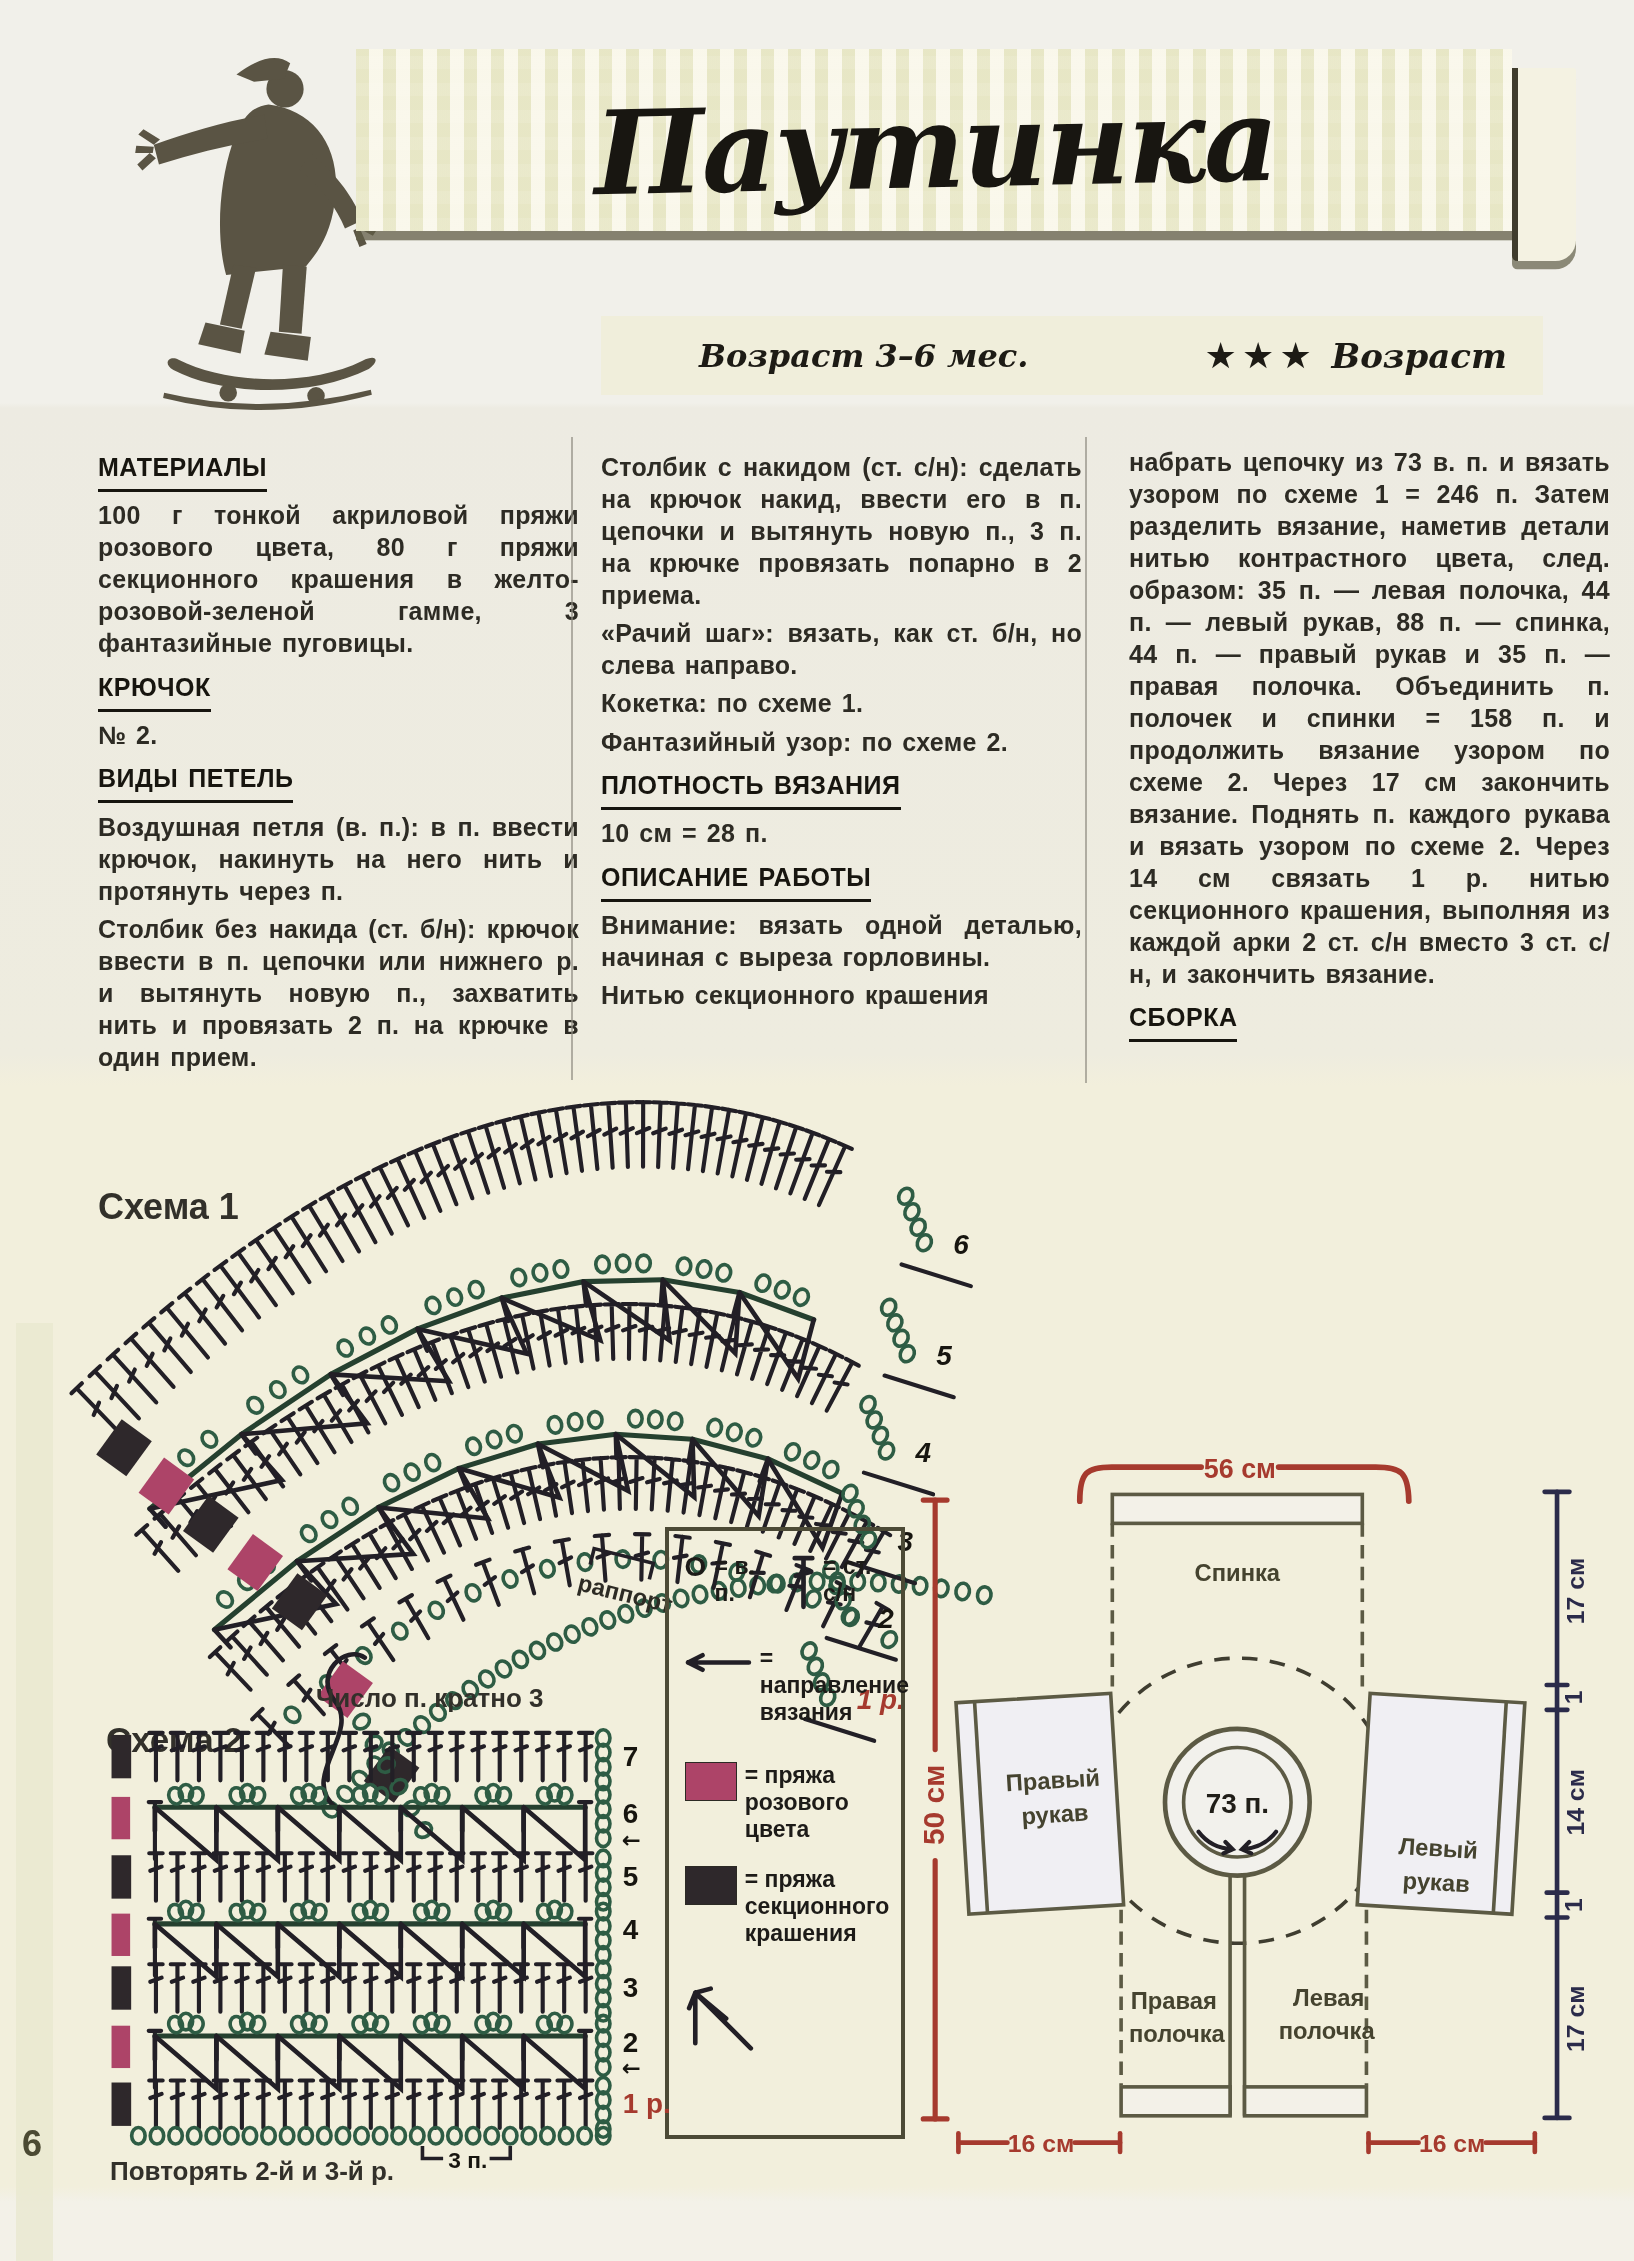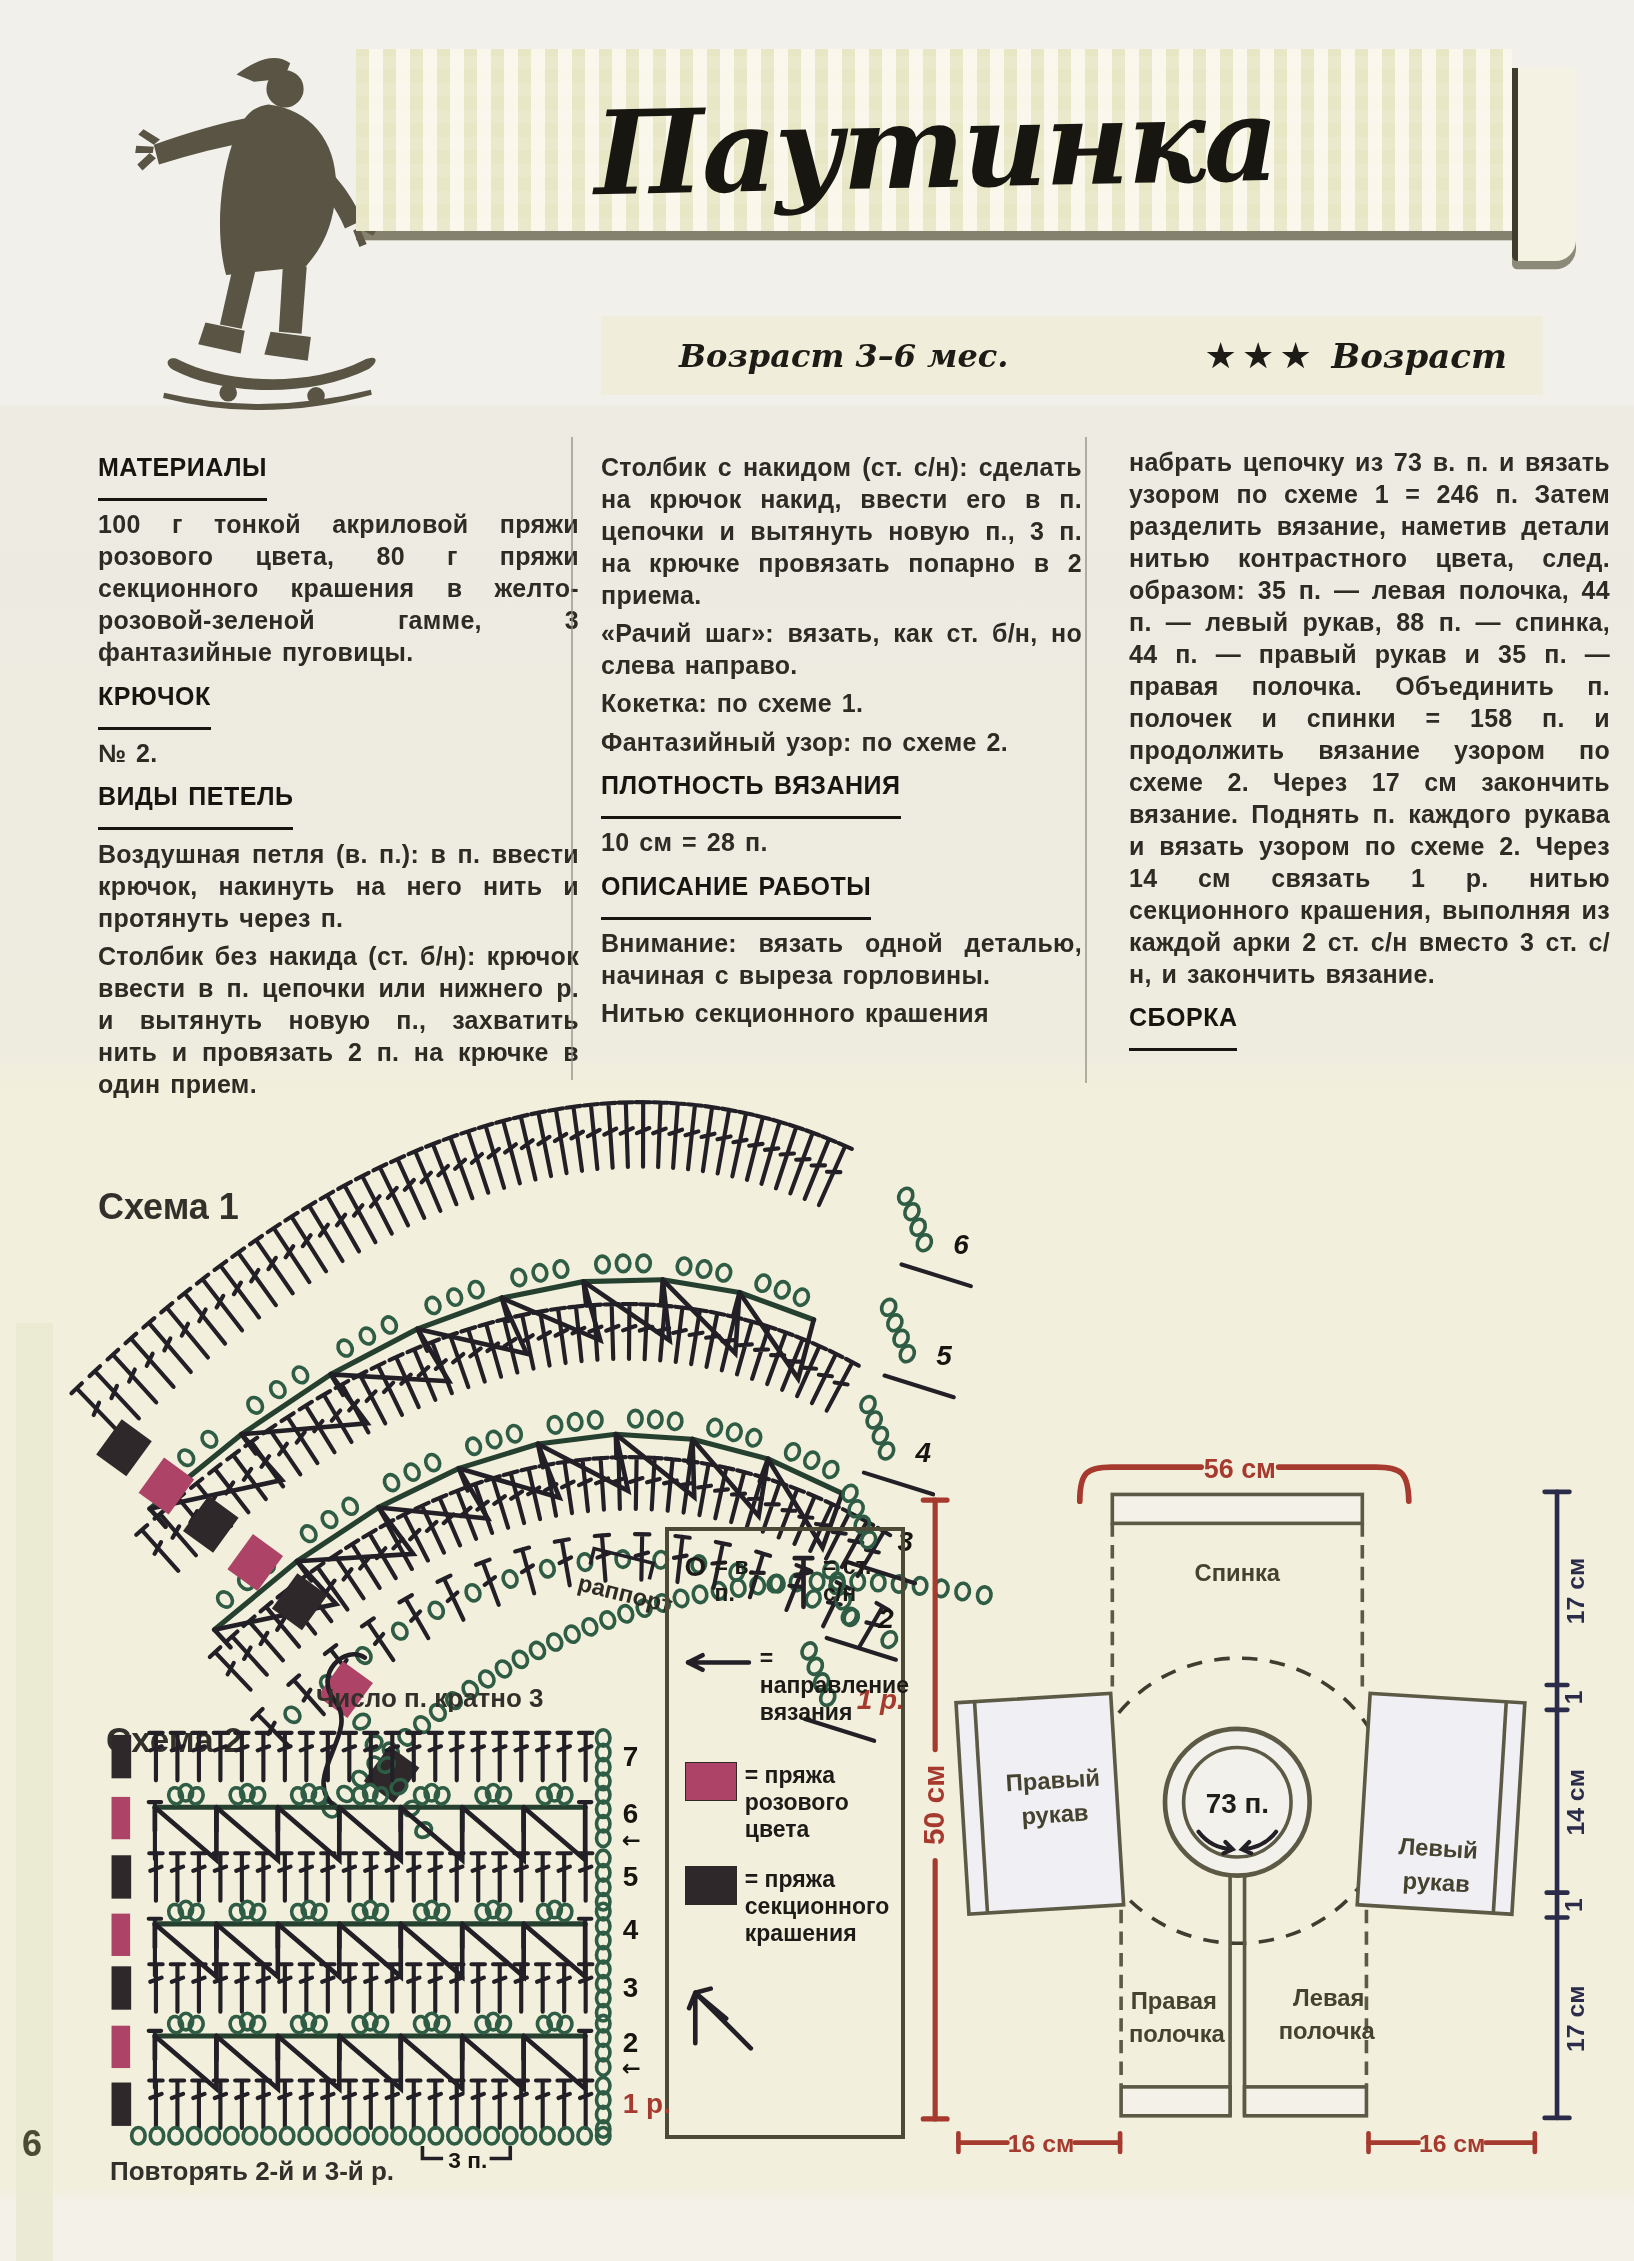--- a/index.html
+++ b/index.html
@@ -15,31 +15,31 @@
     box-shadow:0 9.3px 0 rgba(96,92,70,.75);}
   .banner-fold{left:1512px;top:68px;width:58px;height:193px;background:#f4f2e2;
     border-left:6.2px solid #3f3c2d;border-radius:0 3.1px 20.7px 5.2px;
     box-shadow:0 8.3px 0 rgba(96,92,70,.7);}
   .banner-title{left:393px;top:61px;width:1085px;height:171px;line-height:171px;text-align:center;
     font-family:"DejaVu Serif","Liberation Serif",serif;font-style:italic;font-weight:bold;
     font-size:116px;color:#181611;transform:rotate(-1.2deg);letter-spacing:-2.1px;}
   
   .infobar{left:601px;top:316px;width:942px;height:79px;background:#f0eedb;
     display:flex;align-items:center;color:#1d1b15;}
-  .infobar .age{margin-left:78px;font-family:"DejaVu Serif","Liberation Serif",serif;
+  .infobar .age{margin-left:98px;font-family:"DejaVu Serif","Liberation Serif",serif;
     font-style:italic;font-weight:bold;font-size:32px;}
   .infobar .stars{margin-left:auto;font-size:36px;letter-spacing:5.2px;}
   .infobar .diff{margin:0 36px 0 14.5px;font-family:"DejaVu Serif","Liberation Serif",serif;
     font-style:italic;font-weight:bold;font-size:34px;}
   
   .col{width:481px;color:#2d2b24;font-size:25px;line-height:32px;font-weight:bold;
     text-align:justify;letter-spacing:0.3px;word-spacing:2.6px;}
   .col p{margin:0 0 6.2px 0;}
   .col .hd{display:inline-block;margin:5.2px 0 7.2px 0;color:#17150f;
-    border-bottom:3.1px solid #17150f;padding-bottom:15px;letter-spacing:0.5px;}
+    border-bottom:3.1px solid #17150f;padding-bottom:6px;letter-spacing:0.5px;}
   .rule{width:1.6px;background:#8d8b80;opacity:.65;}
   
   .chart-label{font-weight:bold;color:#32302a;}
   
   .legend{left:665px;top:1527px;width:240px;height:612px;border:4.1px solid #4c4a36;
     box-sizing:border-box;padding:22px 13.4px 10.3px 15.5px;color:#1d1b18;font-weight:bold;
     font-size:23px;line-height:27px;}
   .lg-row{display:flex;align-items:flex-start;gap:8.3px;}
   .swatch{flex:0 0 auto;width:50px;height:37px;border:1.6px solid #2c2a24;}
   

